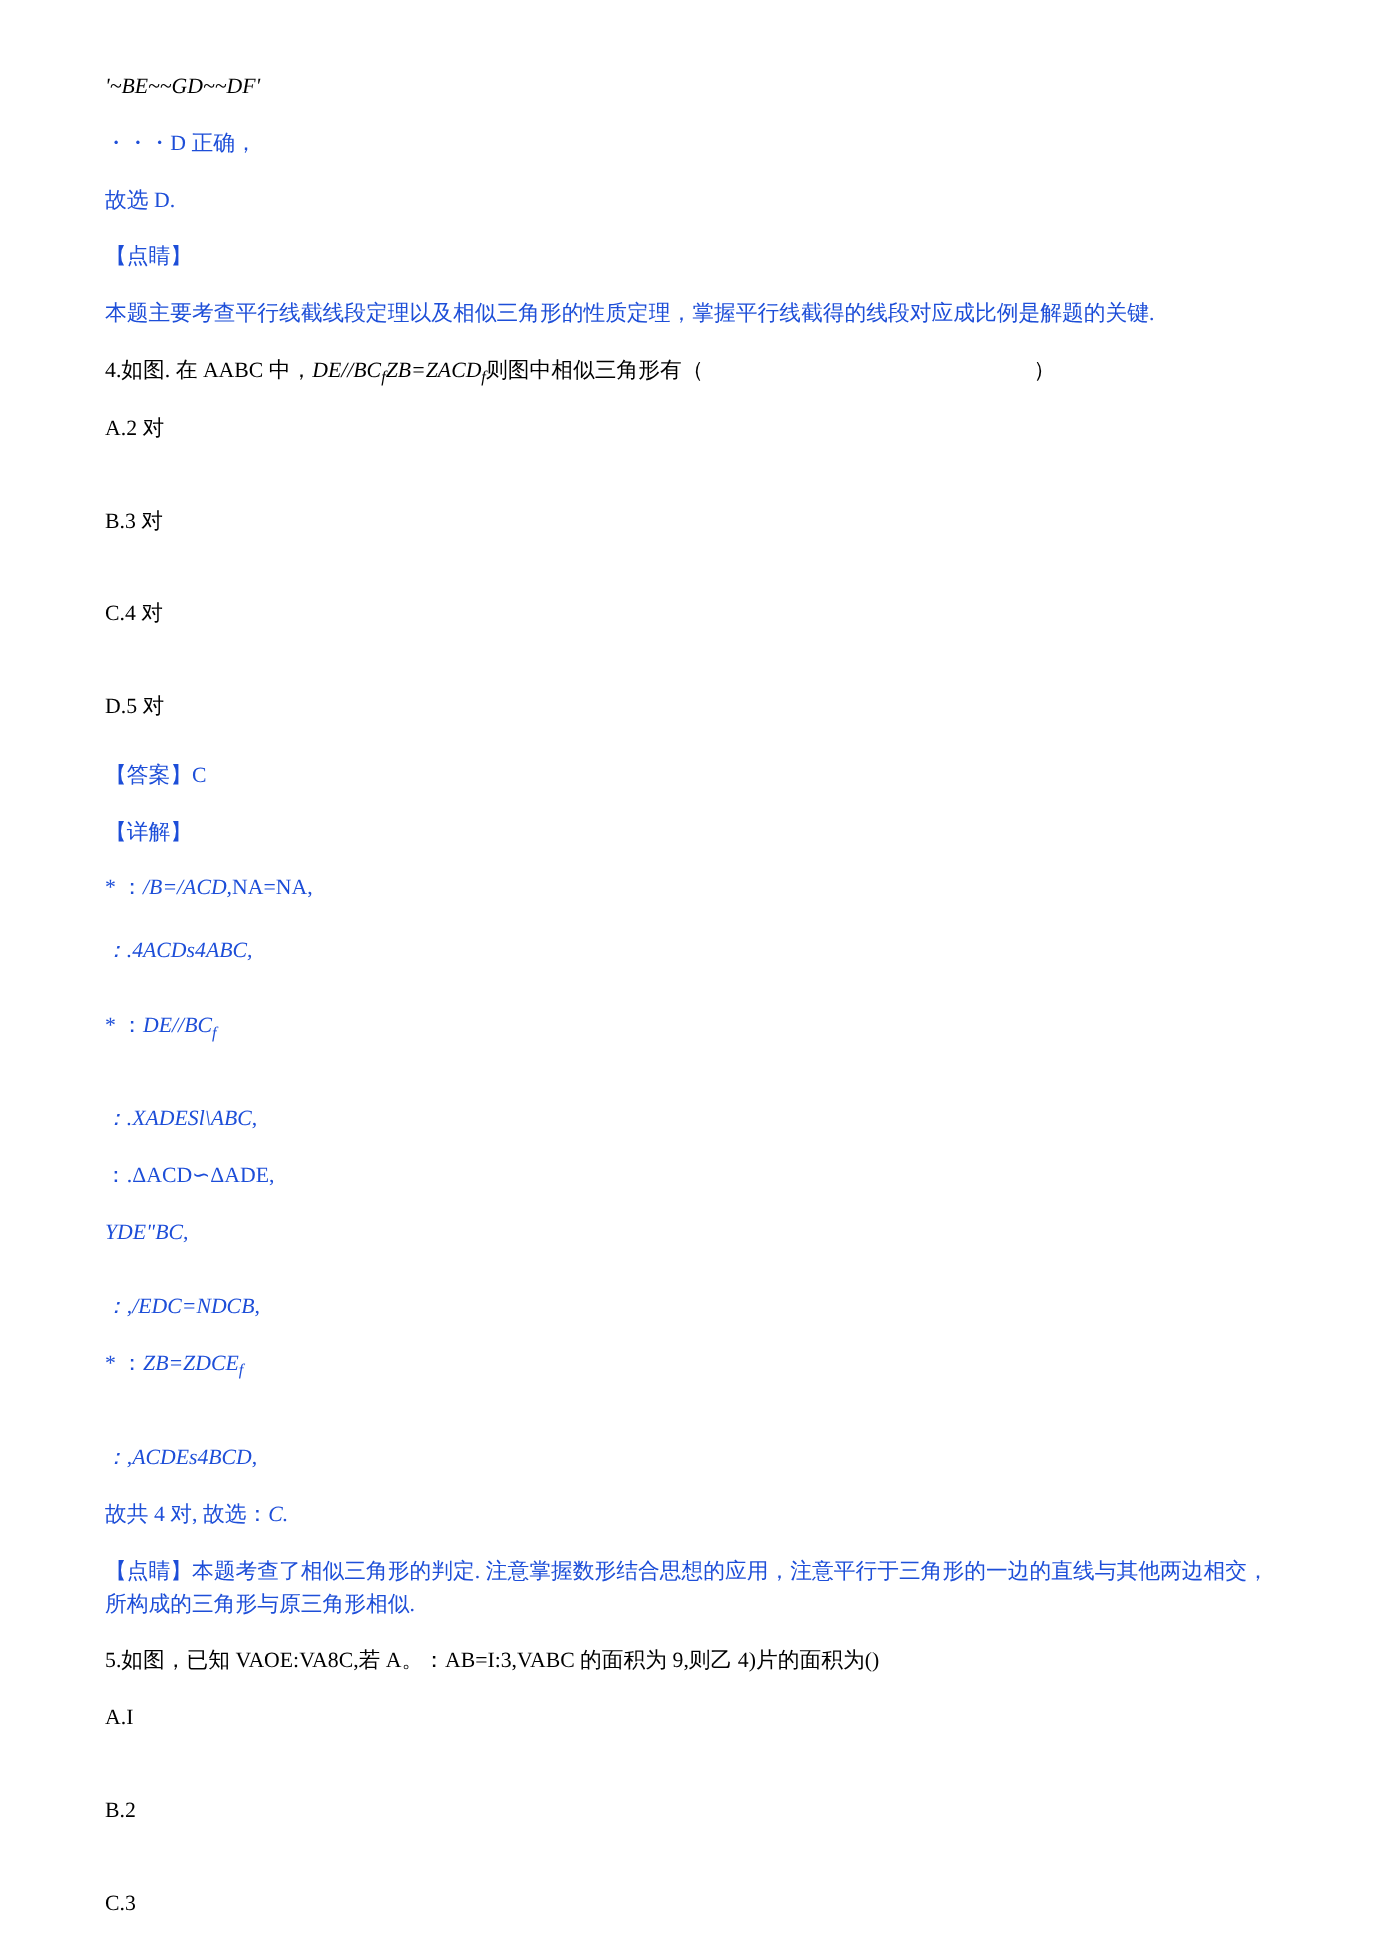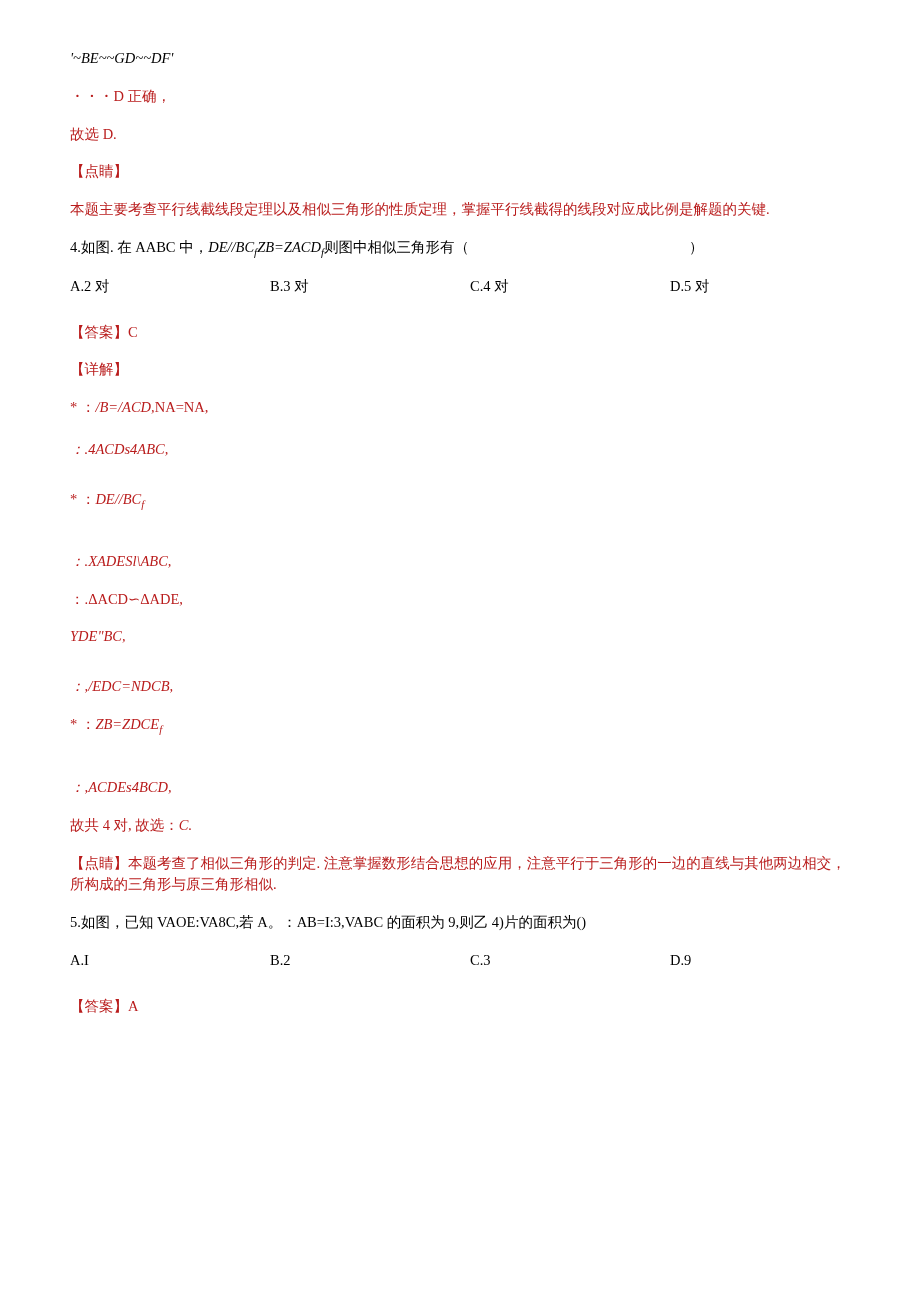--- a/index.html
+++ b/index.html
@@ -15,26 +15,27 @@
     color: #000;
   }
   .page {
     padding: 48px 70px 40px 70px;
   }
   .line {
     margin: 0 0 16px 0;
   }
   .gap { margin-top: 24px; font-family: Liberation Serif, serif; }
   .black { color: #000; }
-  .red { color: #b91c1c; }
+  .red { color: #1d4ed8; }
   .ital { font-style: italic; }
   .opt-row {
     display: flex;
-    flex-direction: row;
+    flex-direction: column;
     margin: 0 0 22px 0;
+    gap: 40px;
   }
   .opt-row .opt {
     flex: 0 0 auto;
   }
   .opt-row .optA { width: 200px; }
   .opt-row .optB { width: 200px; }
   .opt-row .optC { width: 200px; }
   .opt-row .optD { width: 200px; }
   .sub { vertical-align: sub; font-size: 0.75em; font-style: italic; }
 </style>

